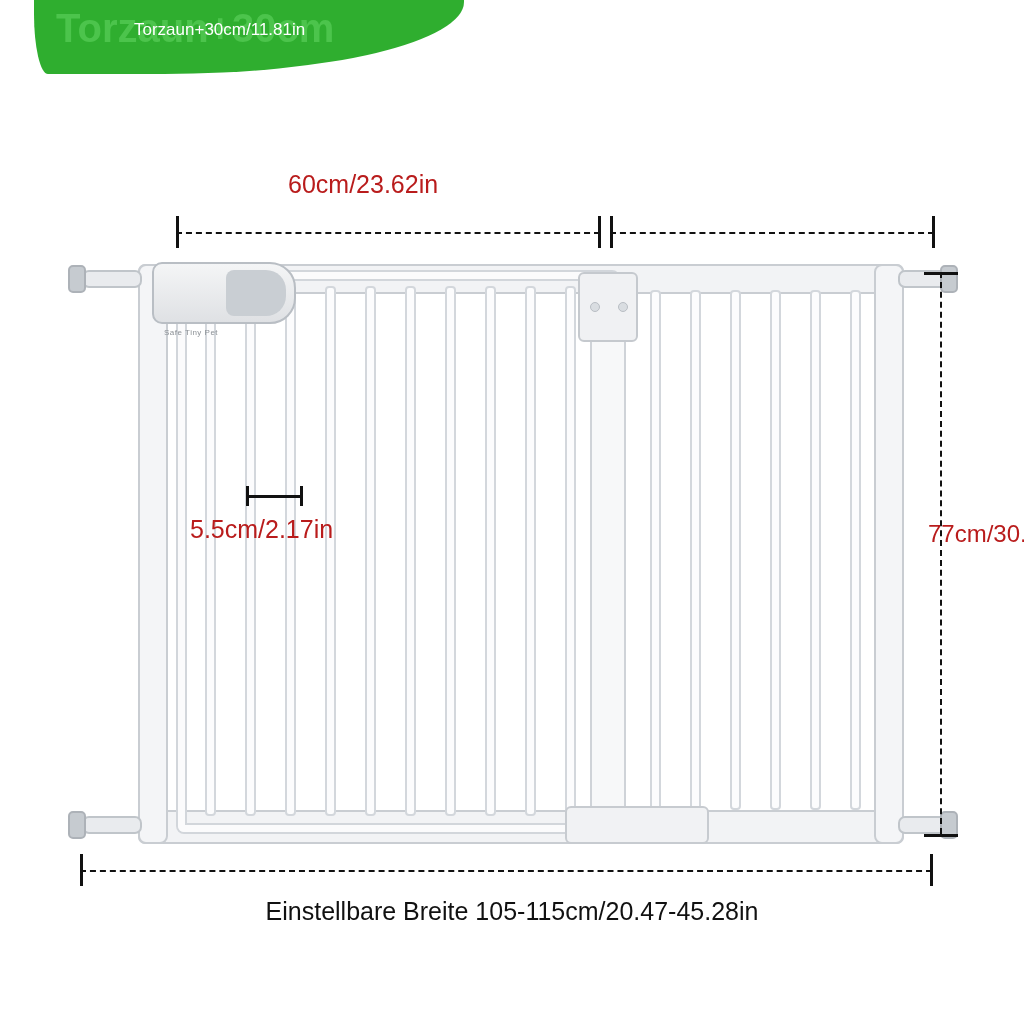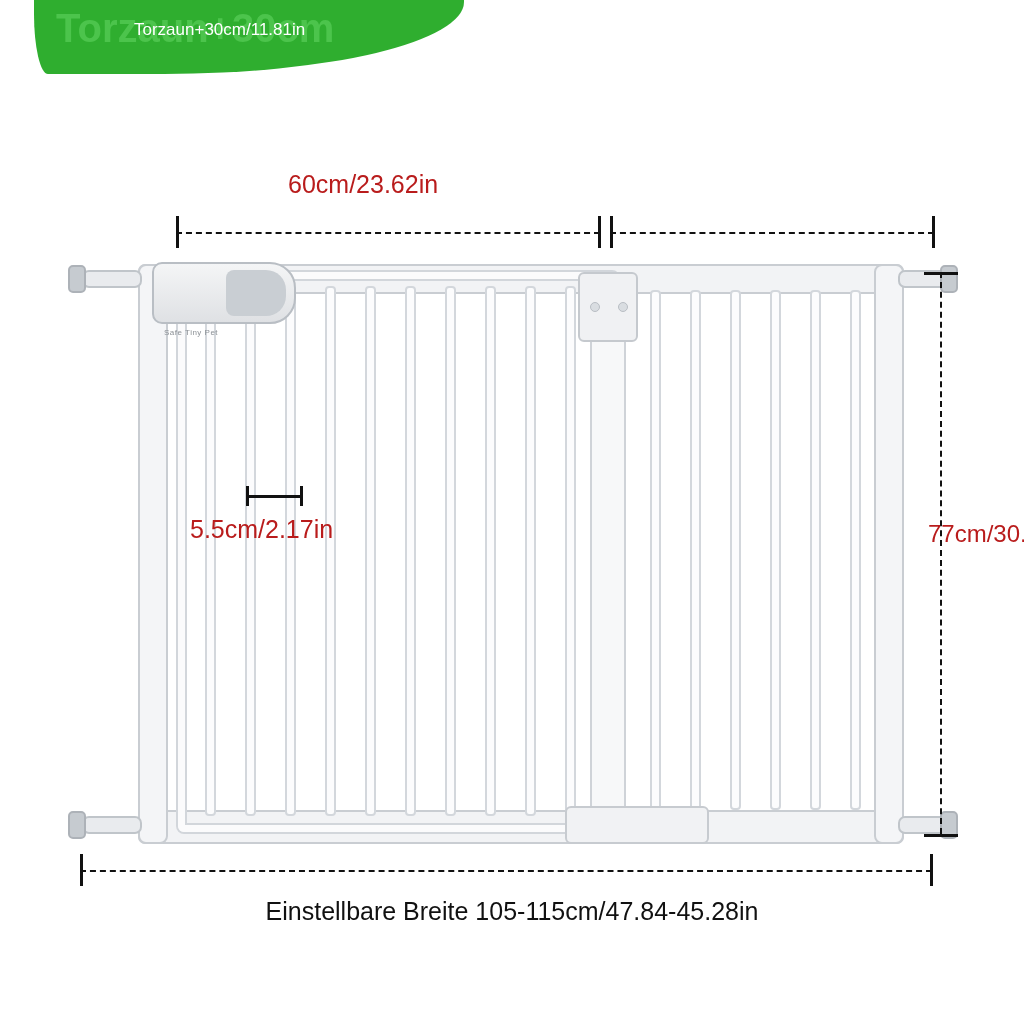--- a/index.html
+++ b/index.html
@@ -314,15 +314,15 @@
   <div class="dim-text" style="left:190px; top:515px;">5.5cm/2.17in</div>
 
   <div class="dash-v" style="left:940px; top:272px; height:562px;"></div>
   <div class="tick-h" style="left:924px; top:272px; width:34px;"></div>
   <div class="tick-h" style="left:924px; top:834px; width:34px;"></div>
   <div class="dim-text small" style="left:928px; top:520px;">77cm/30.31in</div>
 
   <div class="dash-h" style="left:80px; top:870px; width:852px;"></div>
   <div class="tick-v" style="left:80px; top:854px; height:32px;"></div>
   <div class="tick-v" style="left:930px; top:854px; height:32px;"></div>
-  <div class="bottom-text">Einstellbare Breite 105-115cm/47.84-45.28in</div>
+  <div class="bottom-text">Einstellbare Breite 105-115cm/20.47-45.28in</div>
 
 </div>
 
 </body></html>

